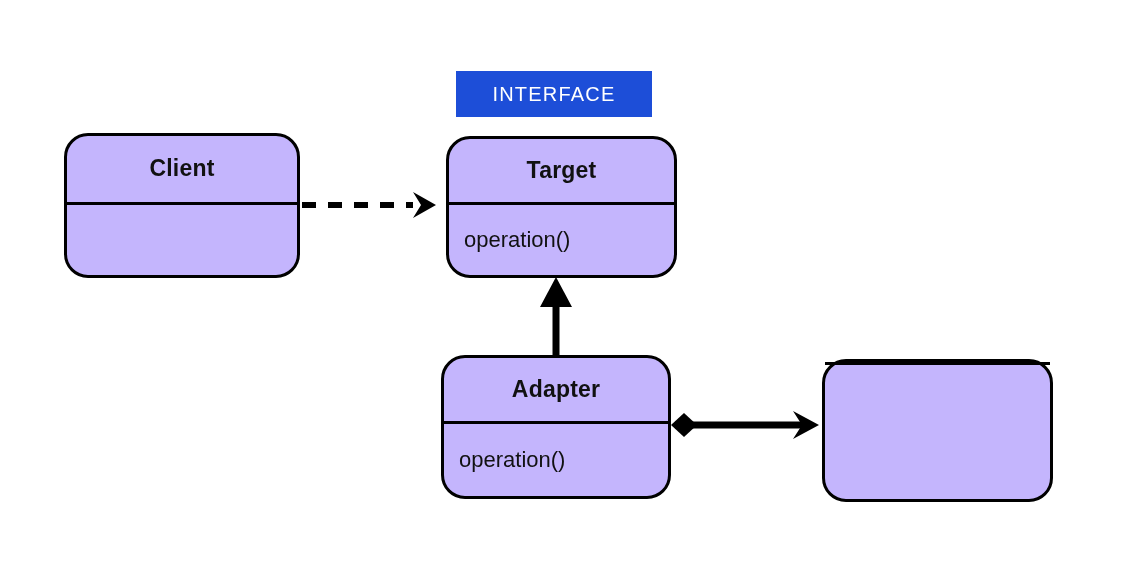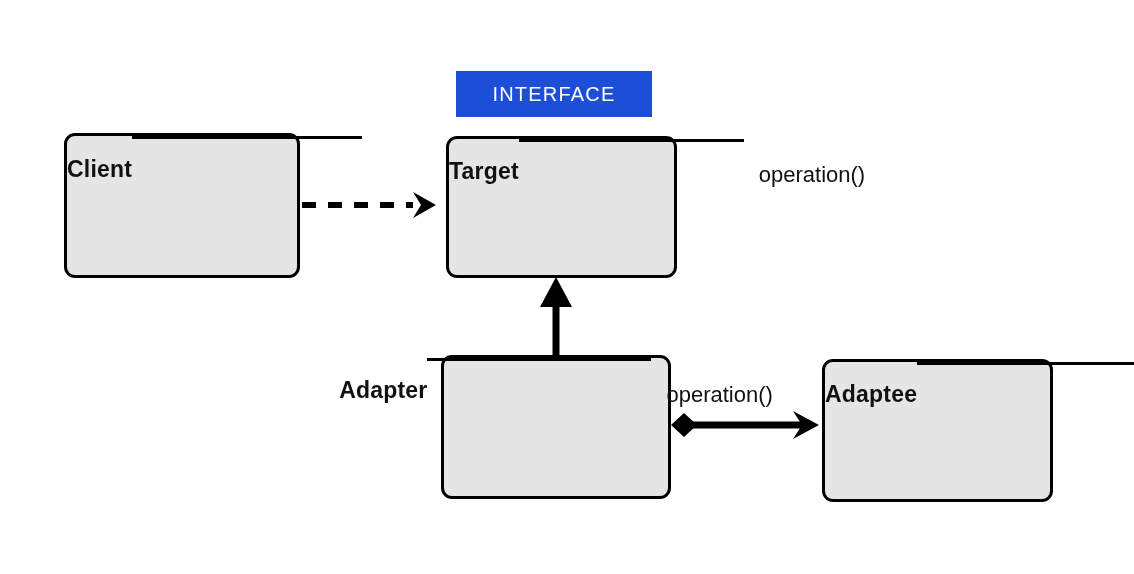--- a/index.html
+++ b/index.html
@@ -16,25 +16,25 @@
     width: 1134px;
     height: 574px;
     background: #ffffff;
     overflow: hidden;
   }
 
   
   .uml-box {
     position: absolute;
     box-sizing: border-box;
-    background: #e5e5e5;
+    background: #c4b5fd;
     border: 3px solid #000000;
-    border-radius: 11px;
+    border-radius: 24px;
     display: flex;
-    flex-direction: row;
+    flex-direction: column;
     z-index: 3;
   }
   .uml-title-row {
     display: flex;
     align-items: center;
     justify-content: center;
     box-sizing: border-box;
     width: 100%;
   }
   .uml-title {
@@ -141,19 +141,16 @@
     <div class="uml-title-row" style="height:64px;">
       <span class="uml-title">Adapter</span>
     </div>
     <div class="uml-divider"></div>
     <div class="uml-body-row" style="height:74px;">
       <span class="uml-member">operation()</span>
     </div>
   </div>
 
   <div class="uml-box" style="left:822px; top:359px; width:231px; height:143px;">
-    <div class="uml-title-row" style="height:64px;">
-      <span class="uml-title">Adaptee</span>
-    </div>
     <div class="uml-divider"></div>
   </div>
 
 </div>
 
 </body></html>

